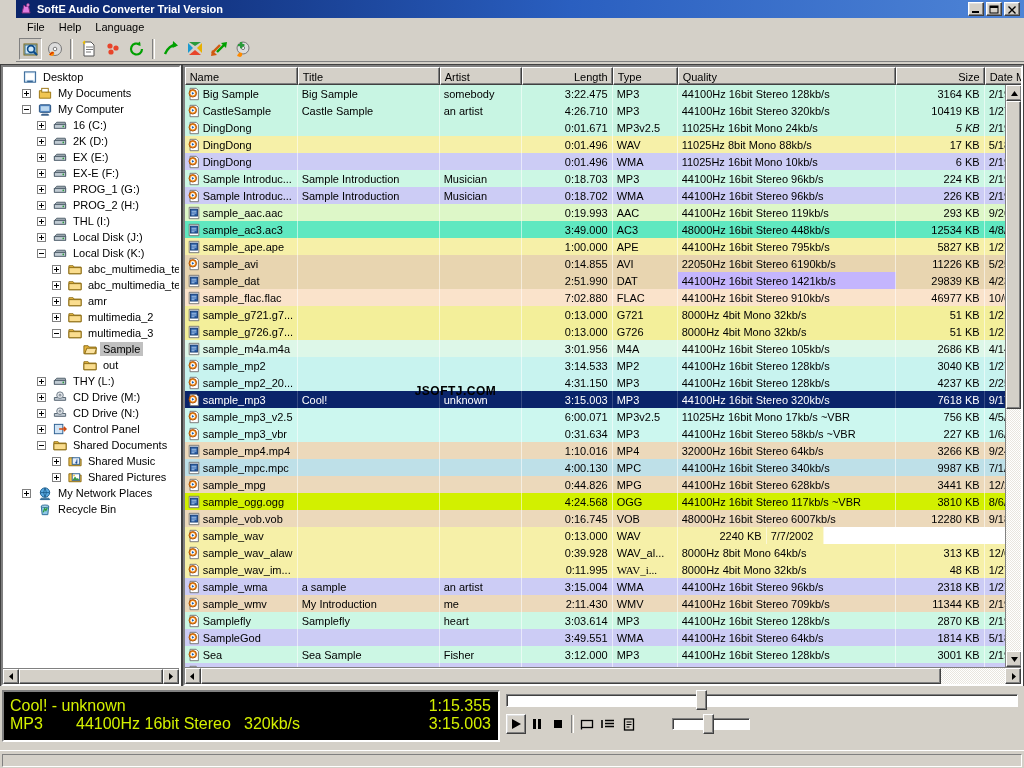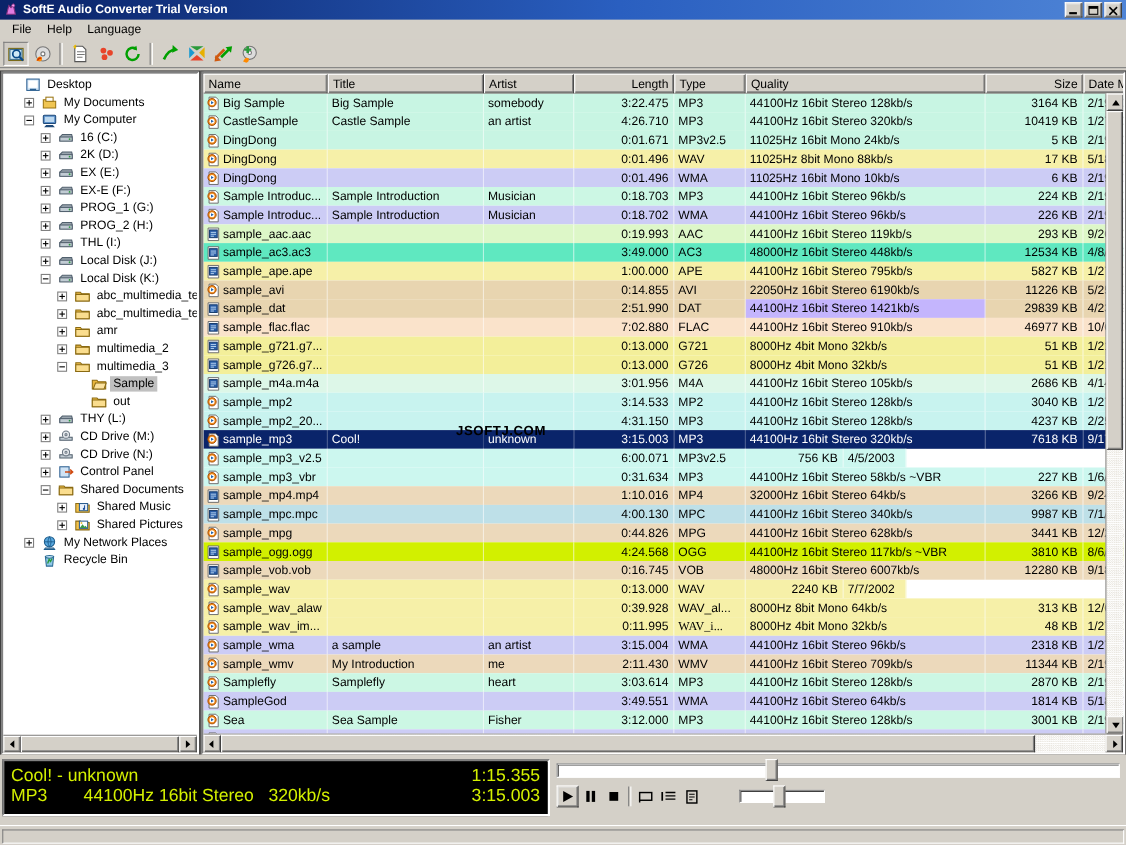--- a/index.html
+++ b/index.html
@@ -5,21 +5,21 @@
 <style>
   * { box-sizing: border-box; }
   html, body {
     margin: 0; padding: 0;
     width: 1024px; height: 768px;
     overflow: hidden;
     font-family: "Liberation Sans", sans-serif;
     font-size: 11px;
     background: #d4d0c8;
   }
-  #app { position: relative; width: 1024px; height: 768px; background: #d4d0c8; }
+  #app { position: relative; width: 1024px; height: 768px; background: #d4d0c8; padding-left: 16px; }
 
   
   .titlebar {
     height: 18px;
     background: linear-gradient(to right, #0a246a 0%, #0a246a 3%, #2a5fc0 55%, #4e84d6 100%);
     display: flex; align-items: center;
     padding: 0 2px 0 2px;
     color: #fff;
   }
   .titlebar .tb-icon {
@@ -781,21 +781,21 @@
             </div>
             <div class="lv-cell right" style="width: 91px; background: rgb(200, 245, 227);">
               <span>0:01.671</span>
             </div>
             <div class="lv-cell" style="width: 65px; background: rgb(200, 245, 227);">
               <span>MP3v2.5</span>
             </div>
             <div class="lv-cell" style="width: 218px; background: rgb(200, 245, 227);">
               <span>11025Hz 16bit Mono 24kb/s</span>
             </div>
-            <div class="lv-cell right" style="width: 89px; background: rgb(200, 245, 227);">
+            <div class="lv-cell right" style="width: 89px; background: rgb(200, 245, 227); font-style: italic;">
               <span>5 KB</span>
             </div>
             <div class="lv-cell" style="width: 57px; background: rgb(200, 245, 227);">
               <span>2/19/200</span>
             </div>
           </div>
           <div class="lv-row">
             <div class="lv-cell namecell" style="width: 113px; background: rgb(246, 240, 168);">
               <span class="file-icon"><svg viewBox="0 0 16 16" width="14" height="14">
                   <path d="M3.5 1.5 h7 L13 4 v10.5 H3.5 z" fill="#fff" stroke="#6a6a6a"></path>
@@ -1313,20 +1313,23 @@
               <span></span>
             </div>
             <div class="lv-cell" style="width: 82px; background: rgb(204, 247, 239);">
               <span></span>
             </div>
             <div class="lv-cell right" style="width: 91px; background: rgb(204, 247, 239);">
               <span>6:00.071</span>
             </div>
             <div class="lv-cell" style="width: 65px; background: rgb(204, 247, 239);">
               <span>MP3v2.5</span>
+            </div>
+            <div class="lv-cell" style="width: 218px; background: rgb(204, 247, 239);">
+              <span>11025Hz 16bit Mono 17kb/s ~VBR</span>
             </div>
             <div class="lv-cell right" style="width: 89px; background: rgb(204, 247, 239);">
               <span>756 KB</span>
             </div>
             <div class="lv-cell" style="width: 57px; background: rgb(204, 247, 239);">
               <span>4/5/2003</span>
             </div>
           </div>
           <div class="lv-row">
             <div class="lv-cell namecell" style="width: 113px; background: rgb(204, 247, 239);">

